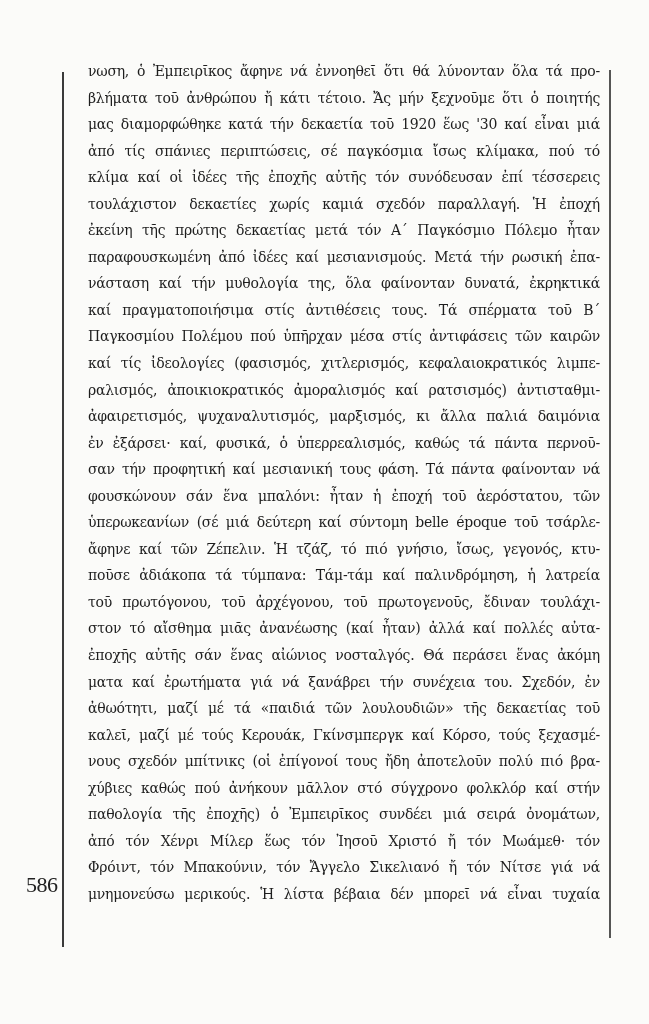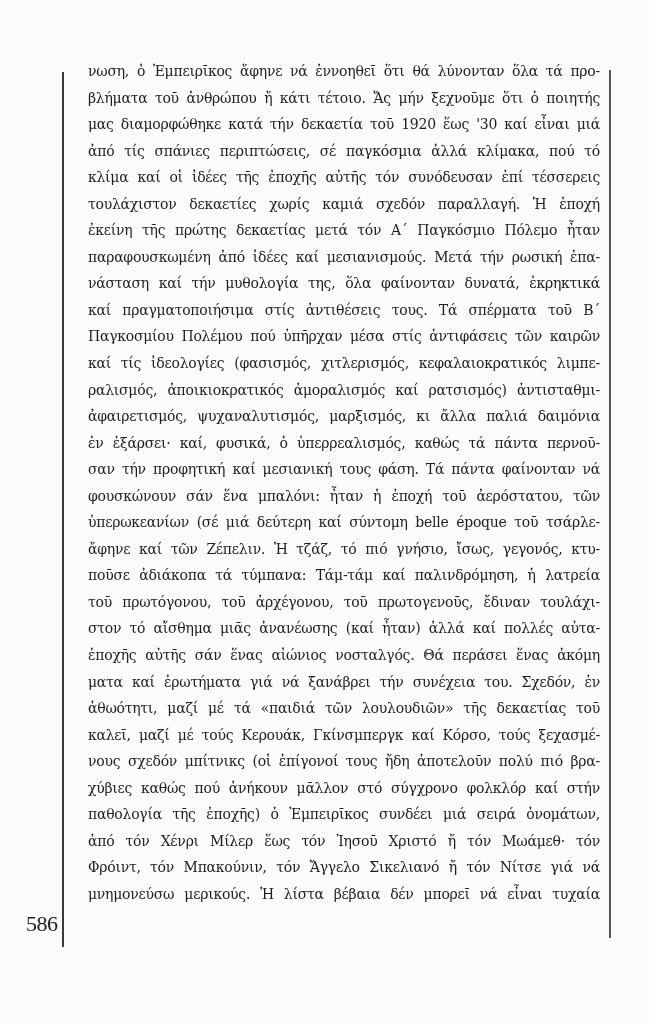--- a/index.html
+++ b/index.html
@@ -1,35 +1,35 @@
 <!DOCTYPE html>
 <html><head>
 <meta charset="utf-8">
 <style>
   html, body { margin:0; padding:0; }
   body { width:649px; height:1024px; background:#fbfbf9; position:relative; overflow:hidden; }
   .rule-left { position:absolute; left:62px; top:72px; width:1.5px; height:875px; background:#3a3a3a; }
   .rule-right { position:absolute; left:609px; top:70px; width:1.5px; height:868px; background:#555; }
-  .page-number { position:absolute; left:26px; top:872px; font-family:"Liberation Serif", serif; font-size:22px; color:#222; letter-spacing:-0.5px;margin-top:39px; }
+  .page-number { position:absolute; left:26px; top:872px; font-family:"Liberation Serif", serif; font-size:22px; color:#222; letter-spacing:-0.5px; }
   .text-block { position:absolute; left:88px; top:58px; width:512px; font-family:"DejaVu Serif", "Liberation Serif", serif; color:#1e1e1e; }
   .line { display:block; height:26.55px; line-height:26.55px; font-size:14px; white-space:nowrap; text-align:justify; text-align-last:justify; letter-spacing:-0.25px; word-spacing:-0.5px; }
 </style>
 </head>
 <body>
 
 <div class="rule-left"></div>
 <div class="rule-right"></div>
 
 <div class="page-number">586</div>
 
 <div class="text-block">
   <span class="line">νωση, ὁ Ἐμπειρῖκος ἄφηνε νά ἐννοηθεῖ ὅτι θά λύνονταν ὅλα τά προ-</span>
   <span class="line">βλήματα τοῦ ἀνθρώπου ἤ κάτι τέτοιο. Ἄς μήν ξεχνοῦμε ὅτι ὁ ποιητής</span>
   <span class="line">μας διαμορφώθηκε κατά τήν δεκαετία τοῦ 1920 ἕως '30 καί εἶναι μιά</span>
-  <span class="line">ἀπό τίς σπάνιες περιπτώσεις, σέ παγκόσμια ἀλλά κλίμακα, πού τό</span>
+  <span class="line">ἀπό τίς σπάνιες περιπτώσεις, σέ παγκόσμια ἴσως κλίμακα, πού τό</span>
   <span class="line">κλίμα καί οἱ ἰδέες τῆς ἐποχῆς αὐτῆς τόν συνόδευσαν ἐπί τέσσερεις</span>
   <span class="line">τουλάχιστον δεκαετίες χωρίς καμιά σχεδόν παραλλαγή. Ἡ ἐποχή</span>
   <span class="line">ἐκείνη τῆς πρώτης δεκαετίας μετά τόν Α΄ Παγκόσμιο Πόλεμο ἦταν</span>
   <span class="line">παραφουσκωμένη ἀπό ἰδέες καί μεσιανισμούς. Μετά τήν ρωσική ἐπα-</span>
   <span class="line">νάσταση καί τήν μυθολογία της, ὅλα φαίνονταν δυνατά, ἐκρηκτικά</span>
   <span class="line">καί πραγματοποιήσιμα στίς ἀντιθέσεις τους. Τά σπέρματα τοῦ Β΄</span>
   <span class="line">Παγκοσμίου Πολέμου πού ὑπῆρχαν μέσα στίς ἀντιφάσεις τῶν καιρῶν</span>
   <span class="line">καί τίς ἰδεολογίες (φασισμός, χιτλερισμός, κεφαλαιοκρατικός λιμπε-</span>
   <span class="line">ραλισμός, ἀποικιοκρατικός ἀμοραλισμός καί ρατσισμός) ἀντισταθμι-</span>
   <span class="line">ἀφαιρετισμός, ψυχαναλυτισμός, μαρξισμός, κι ἄλλα παλιά δαιμόνια</span>

